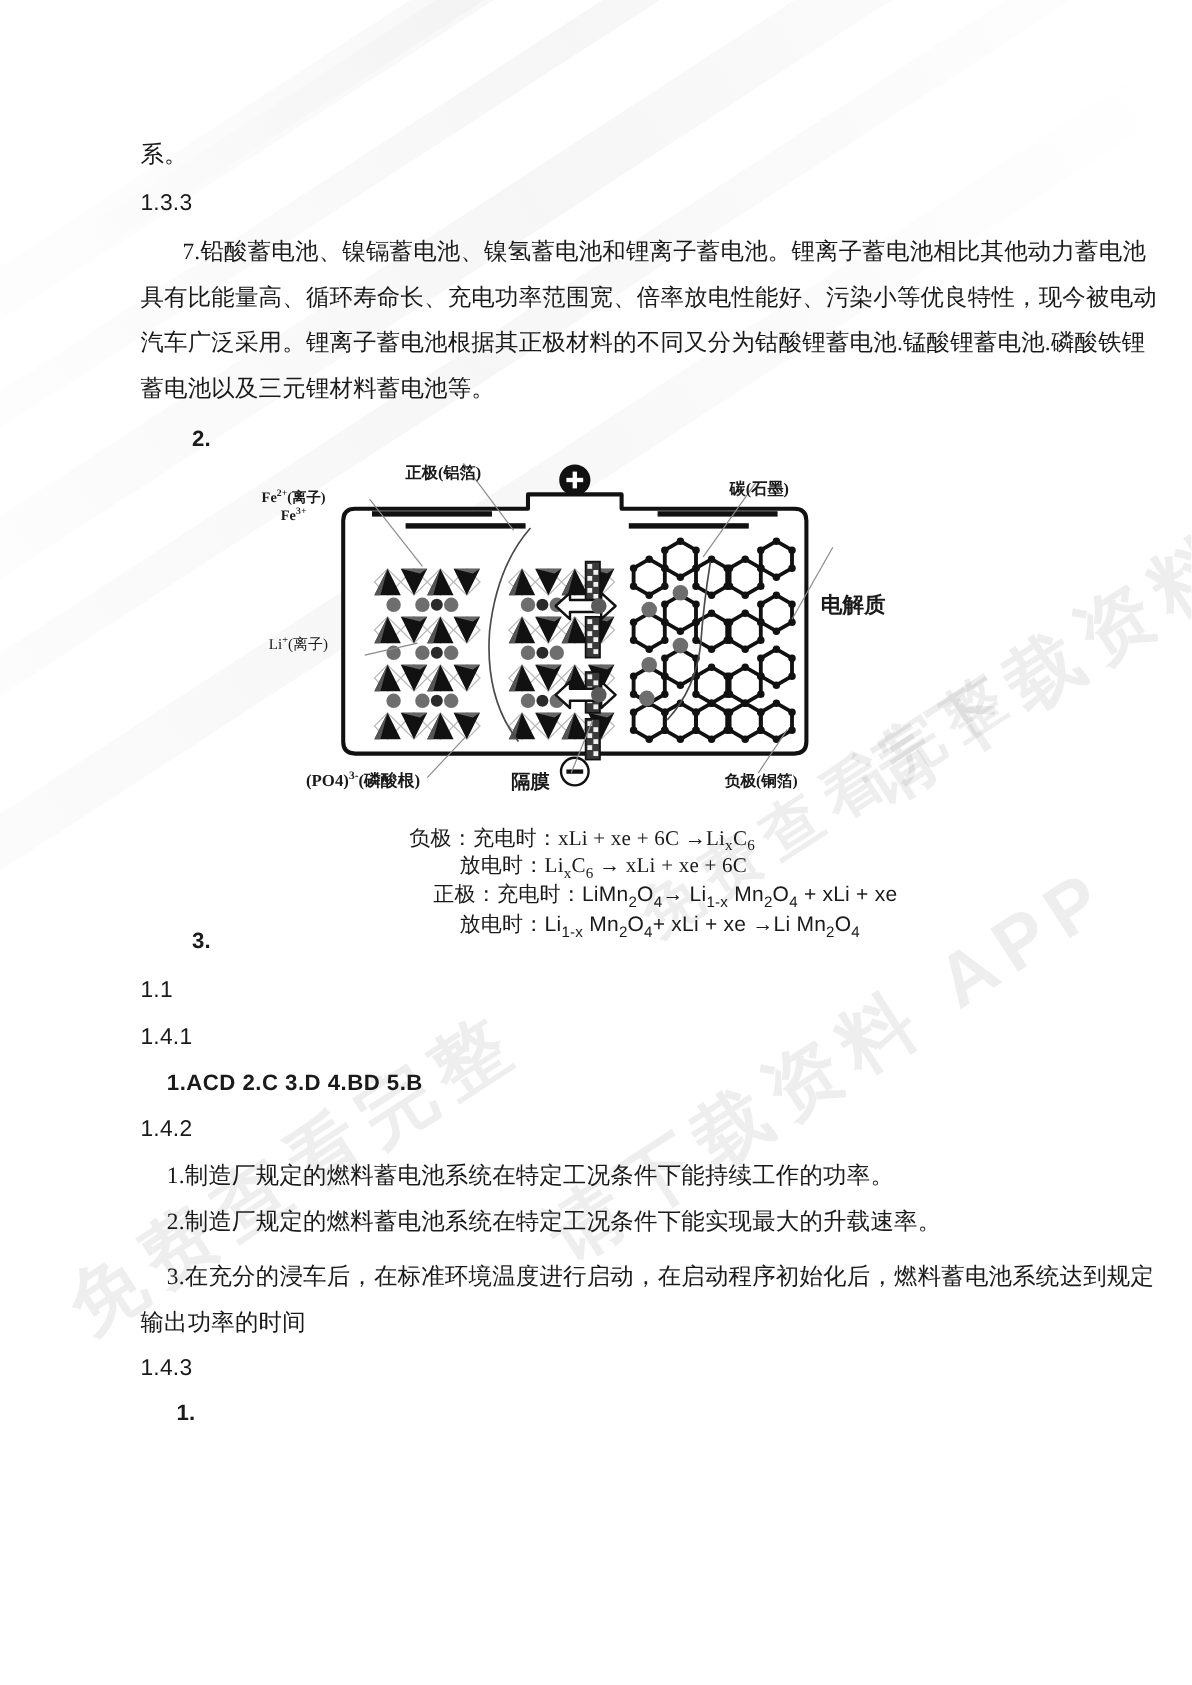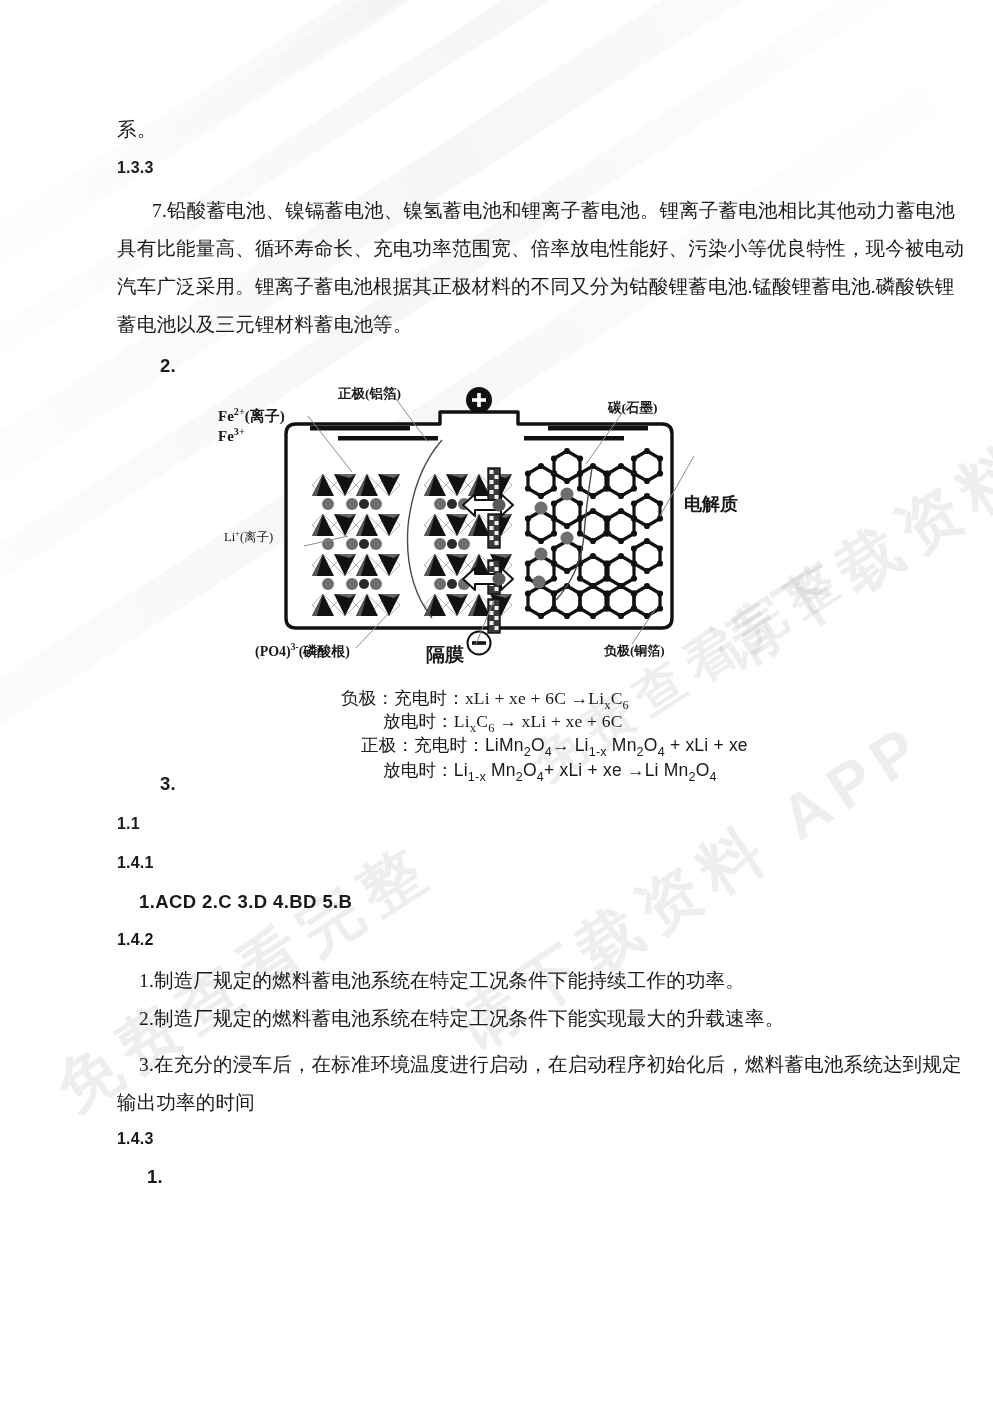--- a/index.html
+++ b/index.html
@@ -50,22 +50,22 @@
   .ln {
     position: absolute;
     font-size: 19.5px;
     line-height: 1.0;
     white-space: nowrap;
     letter-spacing: 0.2px;
   }
   .ln.cn { font-family: "Liberation Serif", "DejaVu Serif", serif; }
   .ln.num {
     font-family: "Liberation Sans", "DejaVu Sans", sans-serif;
-    font-weight: 700;
-    font-size: 16px;
+    font-weight: 400;
+    font-size: 19px;
   }
   .ln.ans {
     font-family: "Liberation Sans", "DejaVu Sans", sans-serif;
     font-weight: 700;
     font-size: 18.5px;
     letter-spacing: 0.4px;
   }
   .ln.item {
     font-family: "Liberation Sans", "DejaVu Sans", sans-serif;
     font-weight: 700;
@@ -374,36 +374,36 @@
           <path d="M186,54 Q158,86 152,140 Q148,196 176,232"></path>
           <path d="M336,82 Q330,120 328,150 Q324,188 300,214"></path>
         </g>
       </svg>
 
       <div style="position:absolute; left:0; top:0; width:470px; height:275px; pointer-events:none;">
         <div style="position:absolute; left:82px; top:-1px; font-size:13.5px; font-weight:700; white-space:nowrap;">正极(铝箔)</div>
 
         <div style="position:absolute; left:352px; top:13px; font-size:13.5px; font-weight:700; white-space:nowrap;">碳(石墨)</div>
 
-        <div style="position:absolute; left:-38px; top:20px; font-size:15px; font-weight:700; line-height:1.18; white-space:nowrap;">
+        <div style="position:absolute; left:-38px; top:20px; font-size:12px; font-weight:700; line-height:1.18; white-space:nowrap;text-align:center;">
           <div><span>Fe</span><sup style="font-size:0.68em;">2+</sup><span>(离子)</span></div>
           <div><span>Fe</span><sup style="font-size:0.68em;">3+</sup></div>
         </div>
 
         <div style="position:absolute; left:-32px; top:142px; font-size:12.5px; font-weight:400; white-space:nowrap;">
           <span>Li</span><sup style="font-size:0.68em;">+</sup><span>(离子)</span>
         </div>
 
         <div style="position:absolute; left:428px; top:106px; font-size:18px; font-weight:700; white-space:nowrap;">电解质</div>
 
         <div style="position:absolute; left:-1px; top:256px; font-size:14px; font-weight:700; white-space:nowrap;">
           <span>(PO4)</span><sup style="font-size:0.68em;">3-</sup><span>(磷酸根)</span>
         </div>
 
-        <div style="position:absolute; left:170px; top:256px; font-size:19px; font-weight:700; white-space:nowrap;">隔膜</div>
+        <div style="position:absolute; left:170px; top:256px; font-size:16px; font-weight:700; white-space:nowrap;">隔膜</div>
 
         <div style="position:absolute; left:348px; top:256px; font-size:13px; font-weight:700; white-space:nowrap;">负极(铜箔)</div>
       </div>
     </div>
 
     <div class="eq" style="left:341px; top:686px;">
       <span class="lbl">负极：</span><span class="lbl">充电时：</span><span>xLi + xe + 6C →Li<sub>x</sub>C<sub>6</sub></span>
     </div>
     <div class="eq" style="left:383px; top:709px;">
       <span class="lbl">放电时：</span><span>Li<sub>x</sub>C<sub>6</sub> → xLi + xe + 6C</span>

